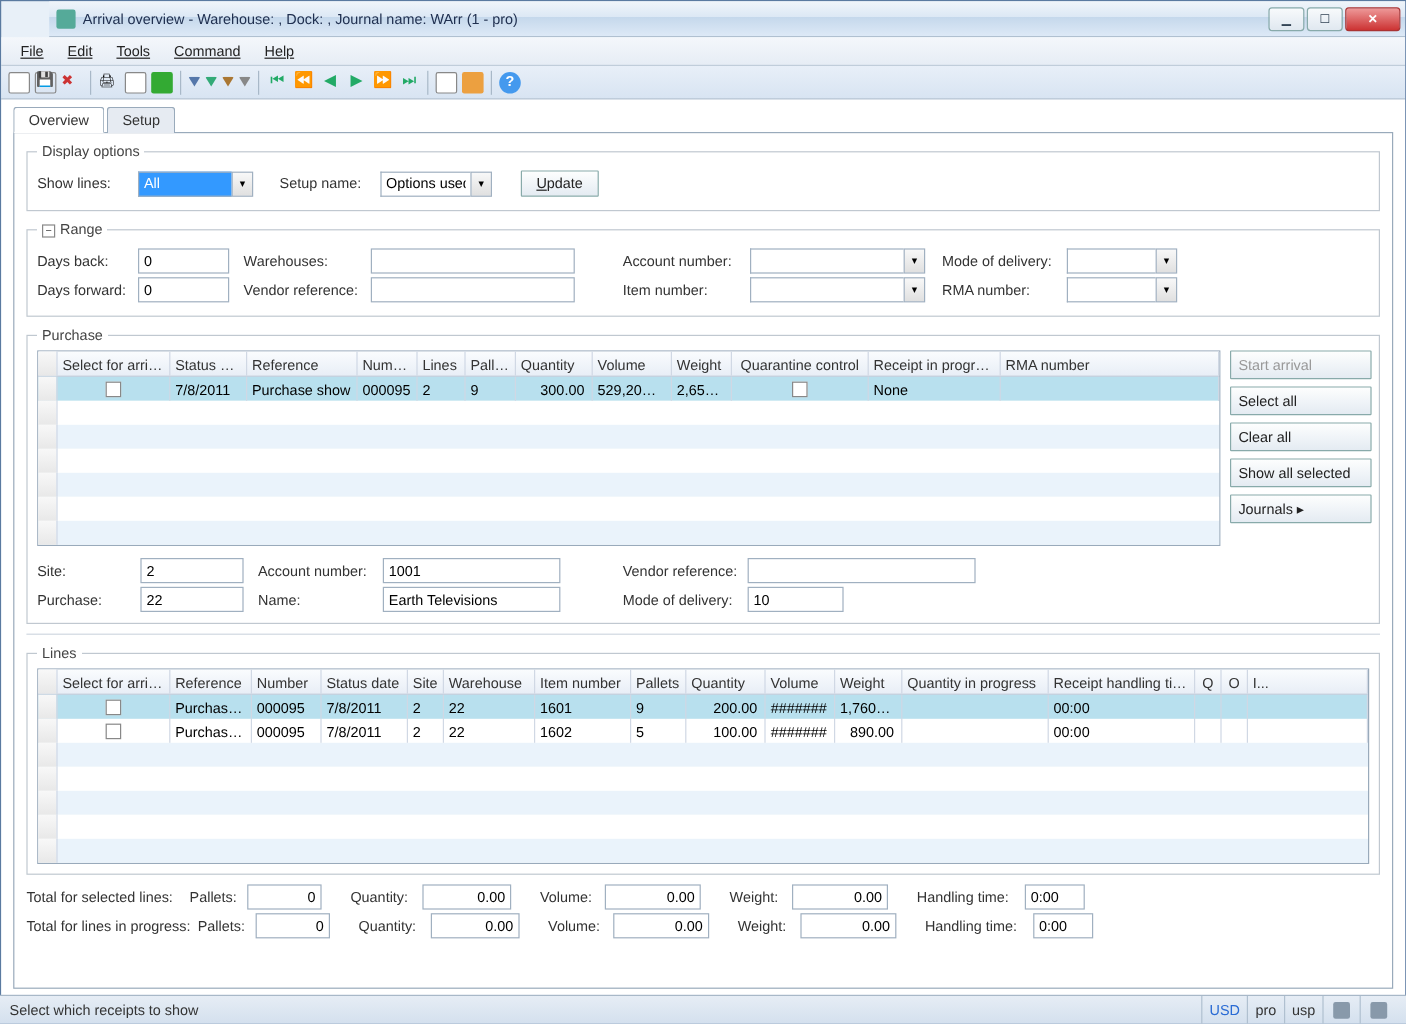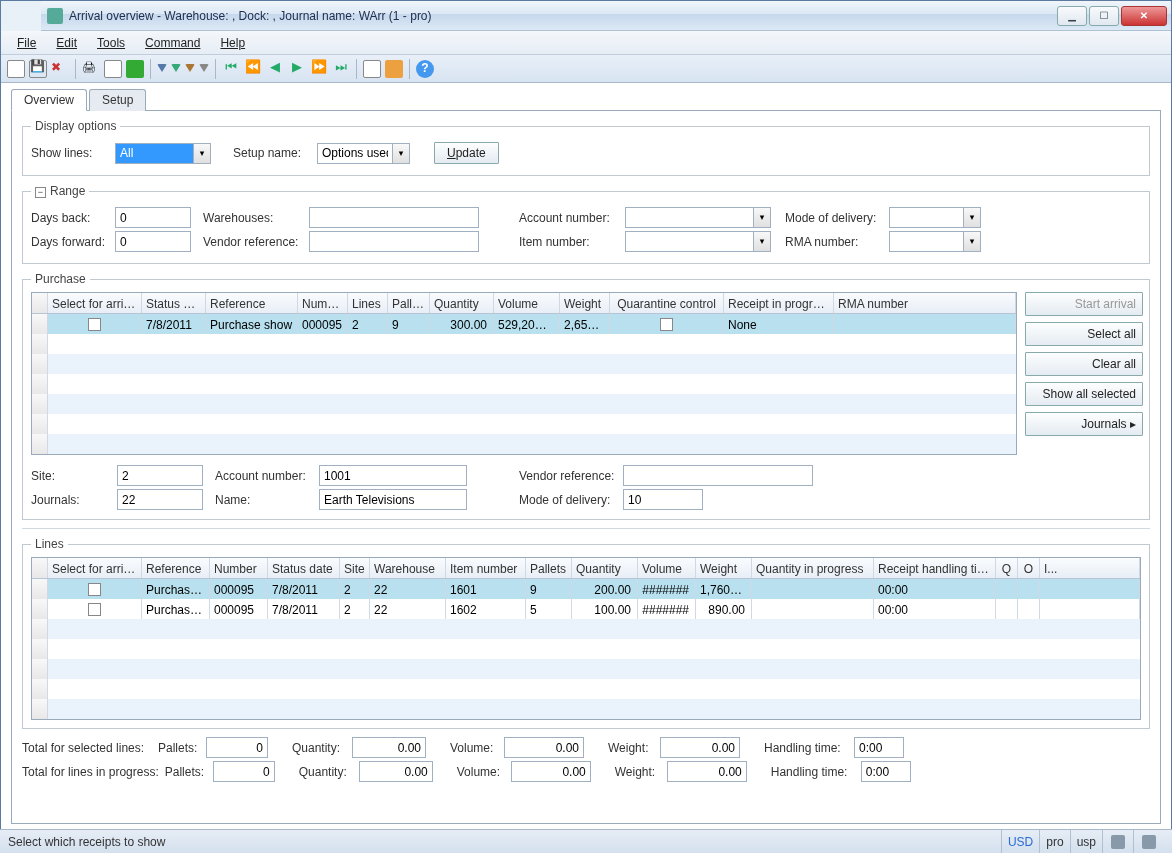--- a/index.html
+++ b/index.html
@@ -45,21 +45,21 @@
 legend { padding: 0 4px; color:#444; font-size:12px;}
 .legend-toggle{display:inline-block;width:11px;height:11px;border:1px solid #888;text-align:center;line-height:9px;font-size:9px;margin-right:4px;background:#fff;}
 
 .row { display:flex; align-items:center; gap: 6px; margin: 3px 0;}
 label.lbl { color:#333; min-width: 78px;}
 
 select, input.text { border:1px solid #a0b0c0; height:21px; padding: 1px 4px; background:#fff;}
 input.text.selected{background:#3399ff;color:#fff;}
 .btn { border:1px solid #8aa; background:linear-gradient(#fdfefe,#e4ebf2); padding: 3px 12px; border-radius:1px; color:#222; min-width:60px;}
 .btn:disabled{color:#999;}
-.btn.wide{width:118px;text-align:right;padding:4px 6px;}
+.btn.wide{width:118px;text-align:left;padding:4px 6px;}
 .combo{display:flex;}
 .combo input{border-right:none;}
 .combo .drop{width:18px;border:1px solid #a0b0c0;background:linear-gradient(#f8f8f8,#e0e0e0);text-align:center;font-size:9px;line-height:19px;}
 
 .grid { border:1px solid #9ab; }
 .ghead { display:flex; background:linear-gradient(#fafcfe,#e8eef6); border-bottom:1px solid #b8c4d4;}
 .ghead .gh, .gbody .gc { padding:2px 4px; border-right:1px solid #d0d8e4; overflow:hidden; white-space:nowrap; text-overflow:ellipsis; height:20px; line-height:18px;}
 .ghead .gh{color:#333; font-weight:normal;}
 .gbody .gr { display:flex; height:20px;}
 .gbody .gr.sel{background:#b8e0ee;}
@@ -253,21 +253,21 @@
 
       <div class="row" style="margin-top:10px">
         <label class="lbl" style="min-width:80px">Site:</label>
         <input class="text" style="width: 86px;" value="2">
         <label class="lbl" style="min-width:98px;margin-left:6px">Account number:</label>
         <input class="text" style="width: 148px;" value="1001">
         <label class="lbl" style="min-width:98px;margin-left:46px">Vendor reference:</label>
         <input class="text" style="width: 190px;">
       </div>
       <div class="row">
-        <label class="lbl" style="min-width:80px">Journals:</label>
+        <label class="lbl" style="min-width:80px">Purchase:</label>
         <input class="text" style="width: 86px;" value="22">
         <label class="lbl" style="min-width:98px;margin-left:6px">Name:</label>
         <input class="text" style="width: 148px;" value="Earth Televisions">
         <label class="lbl" style="min-width:98px;margin-left:46px">Mode of delivery:</label>
         <input class="text" style="width: 80px;" value="10">
       </div>
     </fieldset>
 
     <hr class="dividerline">
 

